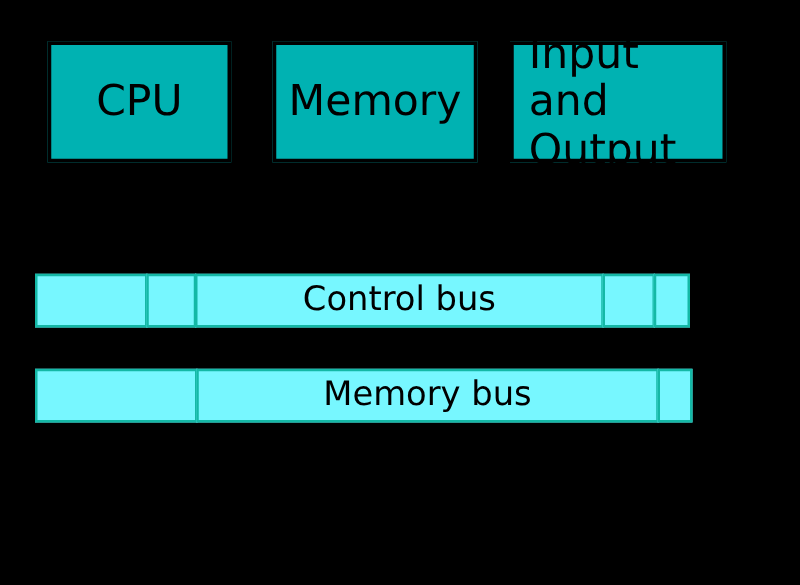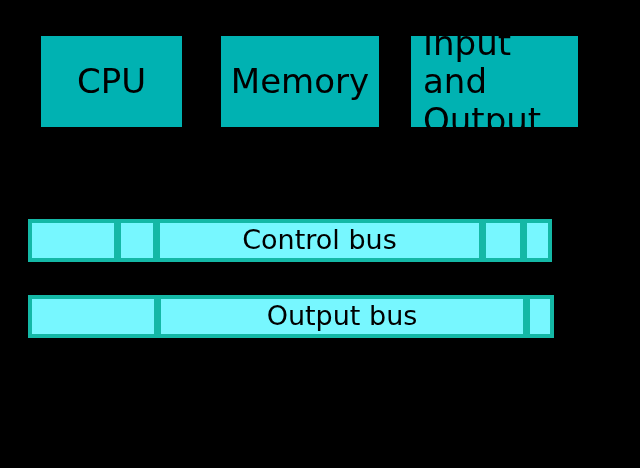--- a/index.html
+++ b/index.html
@@ -44,21 +44,21 @@
   .bus-bar {
     position: absolute;
     box-sizing: border-box;
     display: flex;
     background: #000000;
     height: 43px;
   }
   .bus-seg {
     box-sizing: border-box;
     background: #77f7ff;
-    border: 4px solid #14b8a6;
+    border: 2px solid #14b8a6;
     display: flex;
     align-items: center;
     justify-content: center;
     color: #000000;
     font-size: 27px;
     line-height: 1;
     white-space: nowrap;
     overflow: hidden;
   }
   .bus-seg + .bus-seg {
@@ -83,17 +83,17 @@
       <div class="bus-seg" style="width: 40px; flex: 0 0 40px;"></div>
       <div class="bus-seg" style="width: 327px; flex: 0 0 327px;">
         <span class="seg-label">Control bus</span>
       </div>
       <div class="bus-seg" style="width: 42px; flex: 0 0 42px;"></div>
       <div class="bus-seg" style="width: 29px; flex: 0 0 29px;"></div>
     </div>
     <div class="bus-bar" style="left: 28px; top: 295px; width: 528px; height: 43px;">
       <div class="bus-seg" style="width: 130px; flex: 0 0 130px;"></div>
       <div class="bus-seg" style="width: 370px; flex: 0 0 370px;">
-        <span class="seg-label">Output bus</span>
+        <span class="seg-label">Memory bus</span>
       </div>
       <div class="bus-seg" style="width: 28px; flex: 0 0 28px;"></div>
     </div>
   </div>
 
 </body></html>

